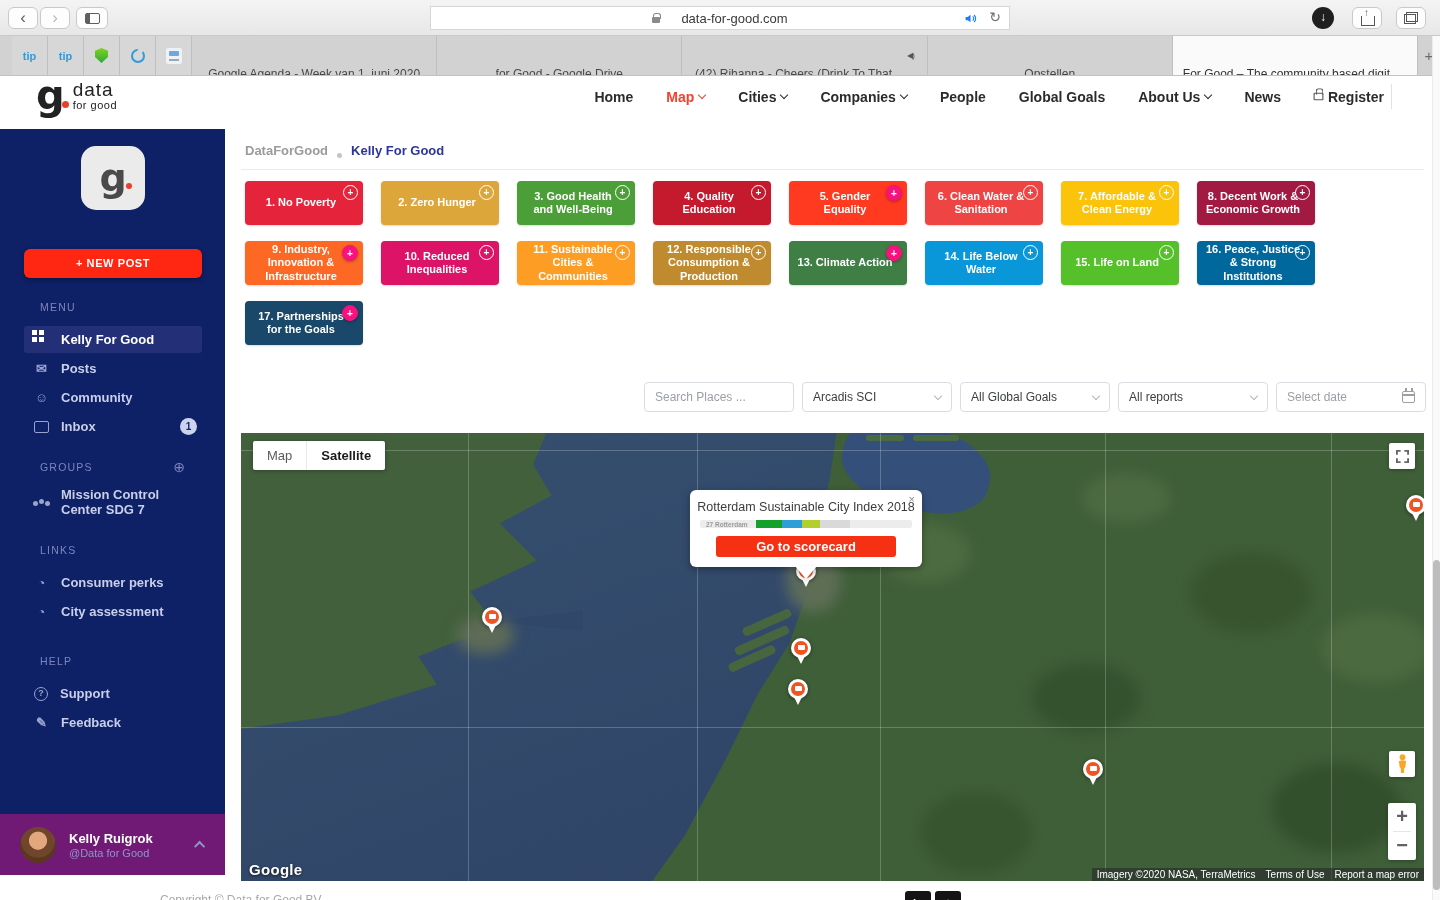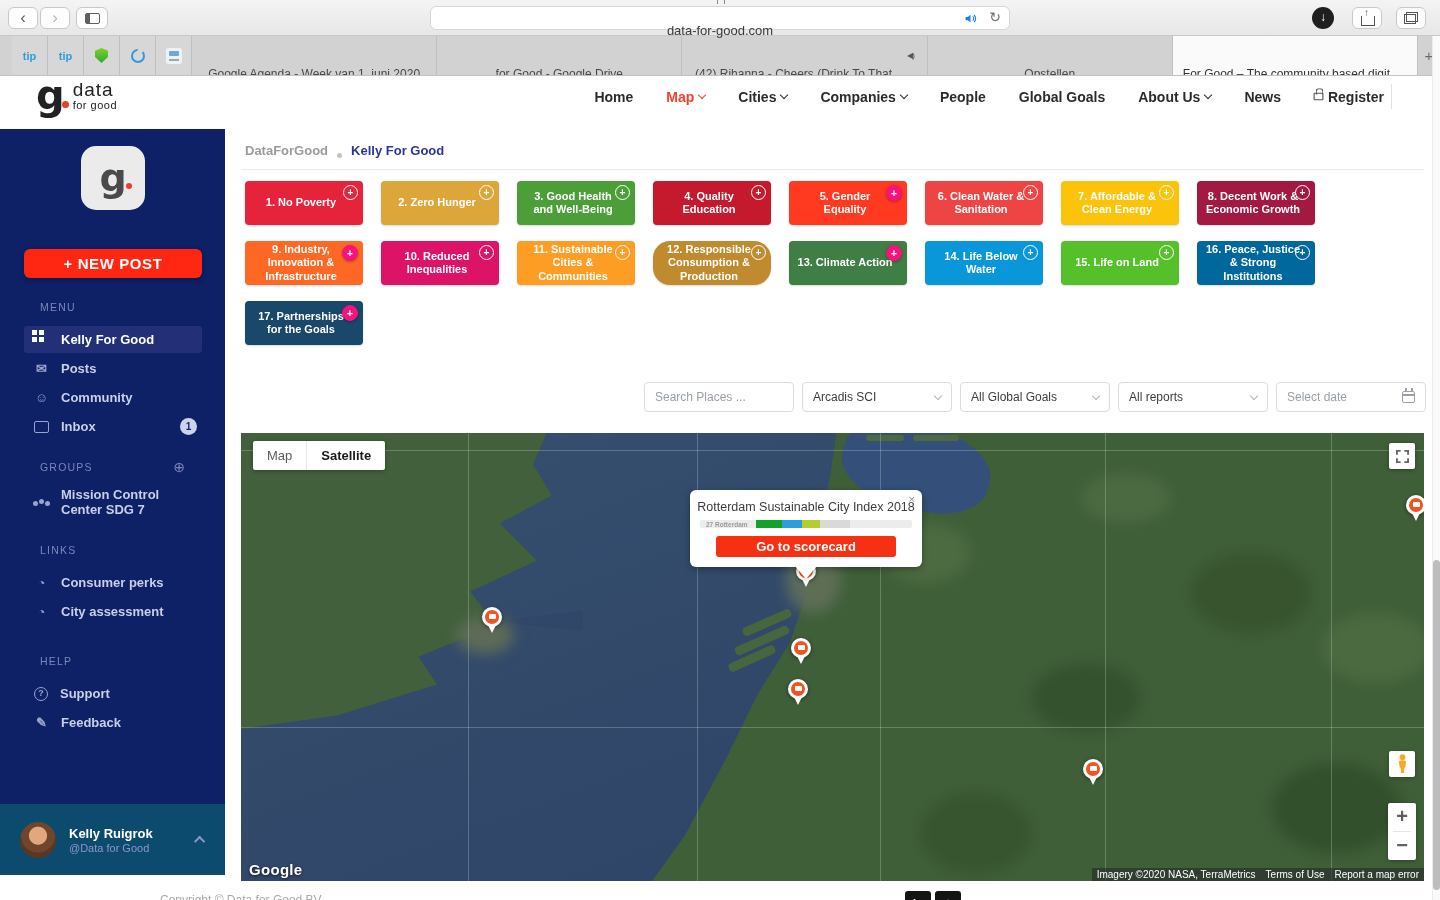--- a/index.html
+++ b/index.html
@@ -11,22 +11,22 @@
     background:linear-gradient(#f4f4f4,#e7e7e7); border-bottom:1px solid #c9c9c9; z-index:50; }
   .tbtn { position:absolute; top:7px; height:22px; background:#fdfdfd; border:1px solid #c9c9c9;
     border-radius:6px; display:flex; align-items:center; justify-content:center; color:#5f5f5f; }
   .tb-back { left:8px; width:30px; }
   .tb-fwd  { left:40px; width:30px; color:#b9b9b9; }
   .tb-chevglyph { font-size:17px; line-height:1; margin-top:-2px; }
   .tb-side { left:76px; width:32px; }
   .ic-sidebar { width:15px; height:11px; border:1.5px solid #5f5f5f; border-radius:2px; position:relative; }
   .ic-sidebar::before { content:""; position:absolute; left:0; top:0; bottom:0; width:4px; background:#5f5f5f; }
   .urlbar { position:absolute; left:430px; top:6px; width:580px; height:24px; background:#fff;
-    border:1px solid #d6d6d6; border-radius:6px; display:flex; align-items:center; justify-content:center;
-    gap:21px; font-size:13px; color:#3a3a3a;flex-direction:column; }
+    border:1px solid #d6d6d6; border-radius:0; display:flex; align-items:center; justify-content:center;
+    gap:21px; font-size:13px; color:#3a3a3a; }
   .ic-lock { width:8px; height:6px; background:#8a8a8a; border-radius:1px; position:relative; display:inline-block; margin-top:3px;}
   .ic-lock::before { content:""; position:absolute; top:-4px; left:1px; width:6px; height:5px;
     border:1.5px solid #8a8a8a; border-bottom:none; border-radius:3px 3px 0 0; }
   .url-audio { position:absolute; right:32px; top:5px; }
   .url-reload { position:absolute; right:8px; top:2px; font-size:14px; color:#6e6e6e; }
   .tb-dl { position:absolute; left:1312px; top:7px; width:22px; height:22px; border-radius:50%;
     background:#1f1f1f; color:#fff; text-align:center; line-height:21px; font-size:12px; font-weight:bold; }
   .tb-share { left:1352px; width:30px; }
   .ic-share { position:relative; width:12px; height:15px; }
   .ic-share::before { content:""; position:absolute; bottom:0; left:0; width:12px; height:9px;
@@ -172,21 +172,21 @@
   .attribution { position:absolute; right:0; bottom:0; display:flex; z-index:24; }
   .attr-item { background:rgba(35,35,40,.55); color:#fff; font-size:10px; padding:1px 5px; white-space:nowrap; }
 
   
   .sidebar { position:absolute; left:0; top:65px; width:225px; height:746px; background:#0e2066; z-index:10; }
   .side-logo-tile { position:absolute; left:81px; top:17px; width:64px; height:64px; background:#ebebec;
     border-radius:15px; display:flex; align-items:center; justify-content:center; }
   .side-g { position:relative; font-family:"DejaVu Sans",sans-serif; font-weight:bold; font-size:38px; color:#4a4a4a; line-height:36px; }
   .side-g .gdot { position:absolute; right:-5px; bottom:7px; width:6px; height:6px; background:#e8402a; border-radius:50%; }
   .new-post-btn { position:absolute; left:24px; top:120px; width:178px; height:29px; background:#ff2711;
-    border-radius:6px; color:#fff; font-size:15px; font-weight:bold; letter-spacing:.6px; text-align:center;
+    border-radius:6px; color:#fff; font-size:11px; font-weight:bold; letter-spacing:.6px; text-align:center;
     line-height:29px; cursor:pointer; box-shadow:0 2px 5px rgba(0,0,0,.3); }
   .sgroup { position:absolute; left:0; right:0; }
   .sg-menu { top:172px; } .sg-groups { top:330px; } .sg-links { top:415px; } .sg-help { top:526px; }
   .sg-label { padding:0 40px; font-size:10.5px; letter-spacing:1.2px; color:#7c86bd; margin-bottom:13px;
     display:flex; align-items:center; justify-content:space-between; }
   .sg-add { font-size:14px; color:#7c86bd; letter-spacing:0; cursor:pointer; }
   .srow { height:27px; margin:2px 23px 2px 24px; padding-left:10px; display:flex; align-items:center;
     gap:12px; border-radius:3px; font-size:13px; font-weight:bold; color:#c9cfe9; cursor:pointer; }
   .srow.active { background:#232f76; color:#fff; }
   .s-icon { width:15px; display:inline-flex; align-items:center; justify-content:center; color:#9aa3cd; flex:none; }
@@ -197,21 +197,21 @@
   .ic-smiley::before { content:"☺"; font-size:13px; }
   .ic-inbox::before { content:""; width:13px; height:10px; border:1.5px solid currentColor; border-radius:2px; }
   .ic-people::before { content:""; width:5px; height:5px; border-radius:50%; background:currentColor;
     box-shadow:-6px 2px 0 currentColor,6px 2px 0 currentColor; margin-left:0; }
   .ic-globe::before { content:"◔"; font-size:12px; }
   .ic-help-c { width:14px; height:14px; border:1.3px solid currentColor; border-radius:50%; font-size:9px;
     line-height:11px; text-align:center; }
   .ic-pencil::before { content:"✎"; font-size:13px; }
   .inbox-badge { margin-left:auto; margin-right:5px; width:17px; height:17px; background:#ccd3ef;
     color:#16235f; border-radius:50%; font-size:10px; font-weight:bold; text-align:center; line-height:17px; }
-  .user-card { position:absolute; left:0; bottom:0; width:225px; height:71px; background:#0c4a6e;
+  .user-card { position:absolute; left:0; bottom:0; width:225px; height:61px; background:#701a75;
     display:flex; align-items:center; padding:0 20px; gap:13px; cursor:pointer; }
   .avatar { width:36px; height:36px; border-radius:50%; flex:none;
     background:radial-gradient(circle at 50% 38%, #e3a77e 0 30%, #6f462b 33% 58%, #5a381f 60%),
     linear-gradient(#7a4c2c 60%, #d43b2f 61%); }
   .uc-name { font-size:13px; font-weight:bold; color:#fff; line-height:16px; }
   .uc-handle { font-size:11px; color:#8d97c6; }
   .chev-up { margin-left:auto; width:8px; height:8px; border-left:2px solid #8d97c6; border-top:2px solid #8d97c6;
     transform:rotate(45deg) translateY(2px); }
 
   
@@ -391,21 +391,21 @@
           <span class="goal-badge pink">+</span>
         </div>
         <div class="goal" style="background: rgb(221, 19, 103);">
           <span class="goal-label">10. Reduced Inequalities</span>
           <span class="goal-badge">+</span>
         </div>
         <div class="goal" style="background: rgb(253, 157, 36);">
           <span class="goal-label">11. Sustainable Cities &amp; Communities</span>
           <span class="goal-badge">+</span>
         </div>
-        <div class="goal" style="background: rgb(191, 139, 46); border-radius: 17px;">
+        <div class="goal" style="background: rgb(191, 139, 46);">
           <span class="goal-label">12. Responsible Consumption &amp; Production</span>
           <span class="goal-badge">+</span>
         </div>
         <div class="goal" style="background: rgb(63, 126, 68);">
           <span class="goal-label">13. Climate Action</span>
           <span class="goal-badge pink">+</span>
         </div>
         <div class="goal" style="background: rgb(10, 151, 217);">
           <span class="goal-label">14. Life Below Water</span>
           <span class="goal-badge">+</span>

